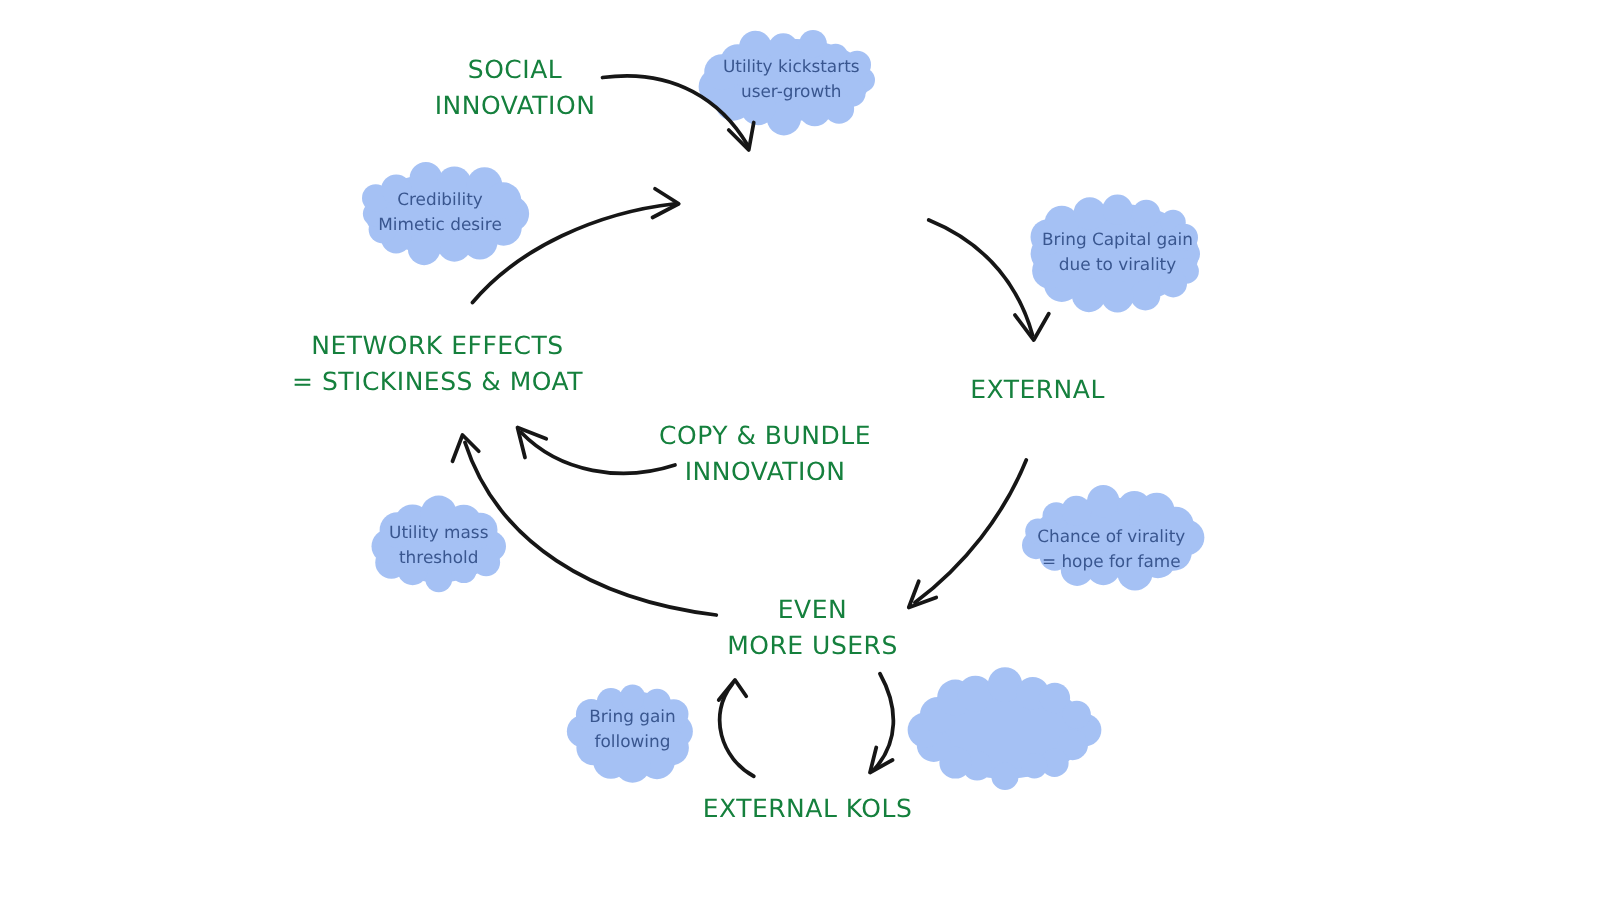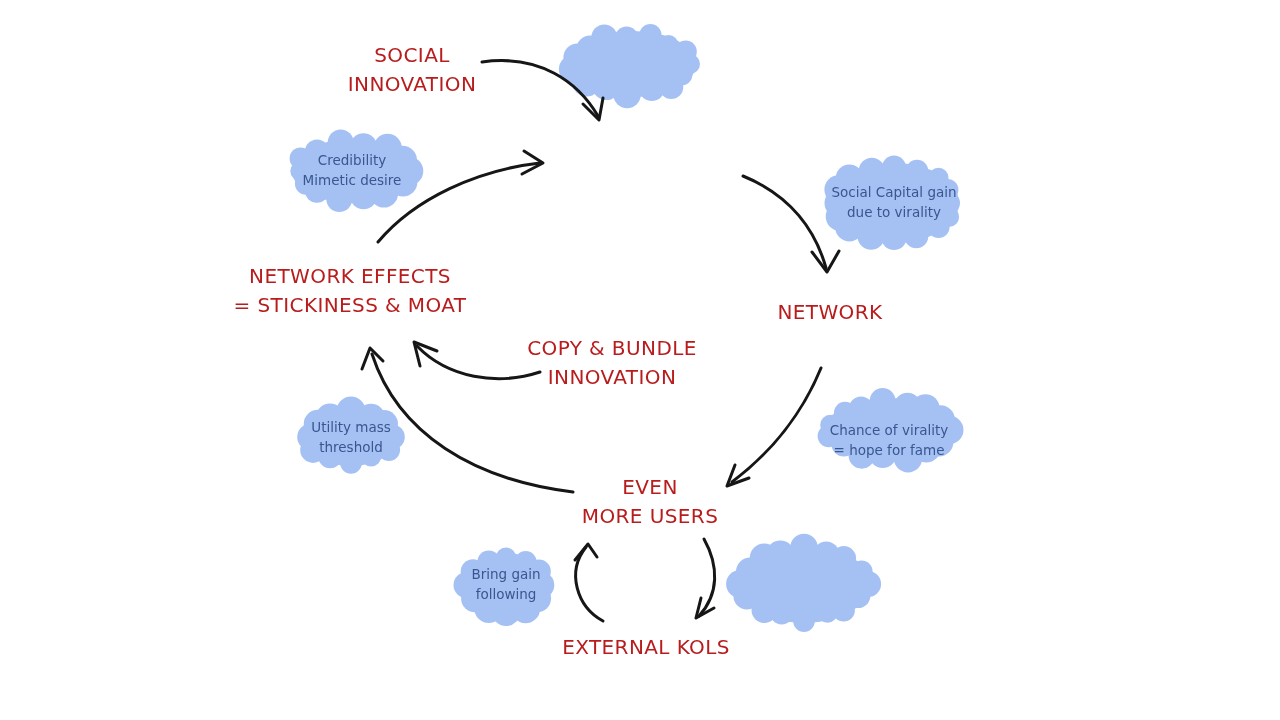--- a/index.html
+++ b/index.html
@@ -4,21 +4,21 @@
 <style>
   html,body{margin:0;padding:0;background:#ffffff;}
   .stage{
     position:relative;width:1280px;height:720px;background:#ffffff;overflow:hidden;
     font-family:"DejaVu Sans","Liberation Sans",sans-serif;
   }
   svg.art{position:absolute;left:0;top:0;width:1280px;height:720px;}
   .node{
     position:absolute;transform:translate(-50%,-50%);
     white-space:pre-line;text-align:center;
-    color:#b91c1c;font-size:20px;line-height:1.45;letter-spacing:.4px;
+    color:#15803d;font-size:20px;line-height:1.45;letter-spacing:.4px;
   }
   .cloud-label{
     position:absolute;transform:translate(-50%,-50%);
     white-space:pre-line;text-align:center;
     color:#39568f;font-size:13.5px;line-height:1.5;
   }
 </style>
 </head>
 <body>
 
@@ -181,32 +181,34 @@
       </g>
       <g>
         <path d="M704 539 C719 566 719 594 699 616"></path>
         <path d="M701 598 L696 618 L714 608"></path>
       </g>
     </g>
   </svg>
 
   <div class="node" style="left:412px;top:70px">SOCIAL
 INNOVATION</div>
-  <div class="node" style="left:830px;top:312px">NETWORK</div>
+  <div class="node" style="left:830px;top:312px">EXTERNAL</div>
   <div class="node" style="left:350px;top:291px">NETWORK EFFECTS
 = STICKINESS &amp; MOAT</div>
   <div class="node" style="left:612px;top:363px">COPY &amp; BUNDLE
 INNOVATION</div>
   <div class="node" style="left:646px;top:647px">EXTERNAL KOLS</div>
   <div class="node" style="left:650px;top:502px">EVEN
 MORE USERS</div>
 
+  <div class="cloud-label" style="left:633px;top:64px">Utility kickstarts
+user-growth</div>
   <div class="cloud-label" style="left:352px;top:170px">Credibility
 Mimetic desire</div>
-  <div class="cloud-label" style="left:894px;top:202px">Social Capital gain
+  <div class="cloud-label" style="left:894px;top:202px">Bring Capital gain
 due to virality</div>
   <div class="cloud-label" style="left:889px;top:440px">Chance of virality
 = hope for fame</div>
   <div class="cloud-label" style="left:351px;top:437px">Utility mass
 threshold</div>
   <div class="cloud-label" style="left:506px;top:584px">Bring gain
 following</div>
 
 </div>
 

